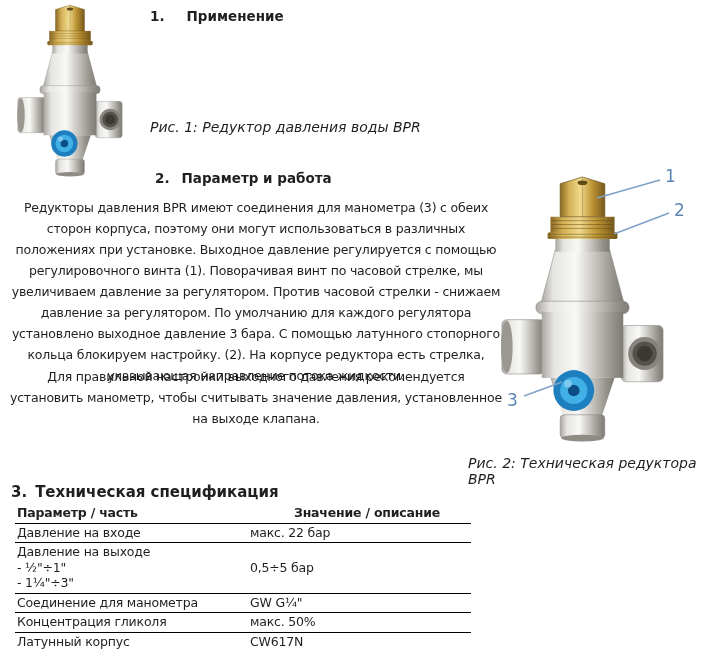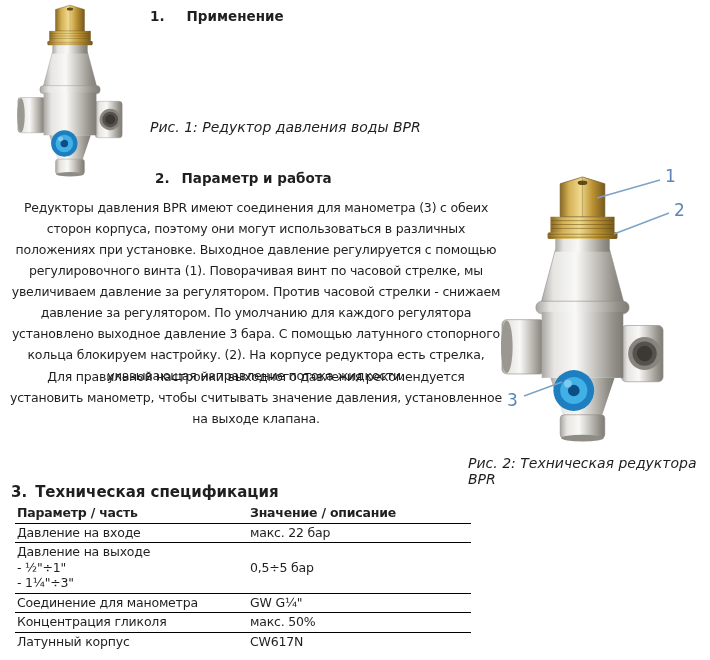--- a/index.html
+++ b/index.html
@@ -16,21 +16,21 @@
   .h3 .num{margin-right:8px;}
   .body-text{
     font-size:12.5px;line-height:21px;letter-spacing:-0.2px;
     text-align:justify;
   }
   .body-text.left{text-align:center;}
   .caption{font-style:italic;font-size:14px;}
   
   .spec-table{width:456px;font-size:12.5px;letter-spacing:-0.2px;}
   .t-row{display:flex;border-bottom:1.5px solid #000;padding:1px 0 2px 2px;}
-  .t-row.head{font-weight:bold;}
+  .t-row.head{font-weight:bold;gap:44px;}
   .t-row.last{border-bottom:none;}
   .t-cell{line-height:15.5px;}
   .t-cell.param{width:233px;flex:none;}
   .t-cell.value{flex:1;}
   
   .fig{display:block;}
   .callout-num{font-size:17px;fill:#5c86b4;font-family:"DejaVu Sans","Liberation Sans",sans-serif;}
   .callout-line{stroke:#7da2c6;stroke-width:1.4;fill:none;}
 </style>
 </head>

